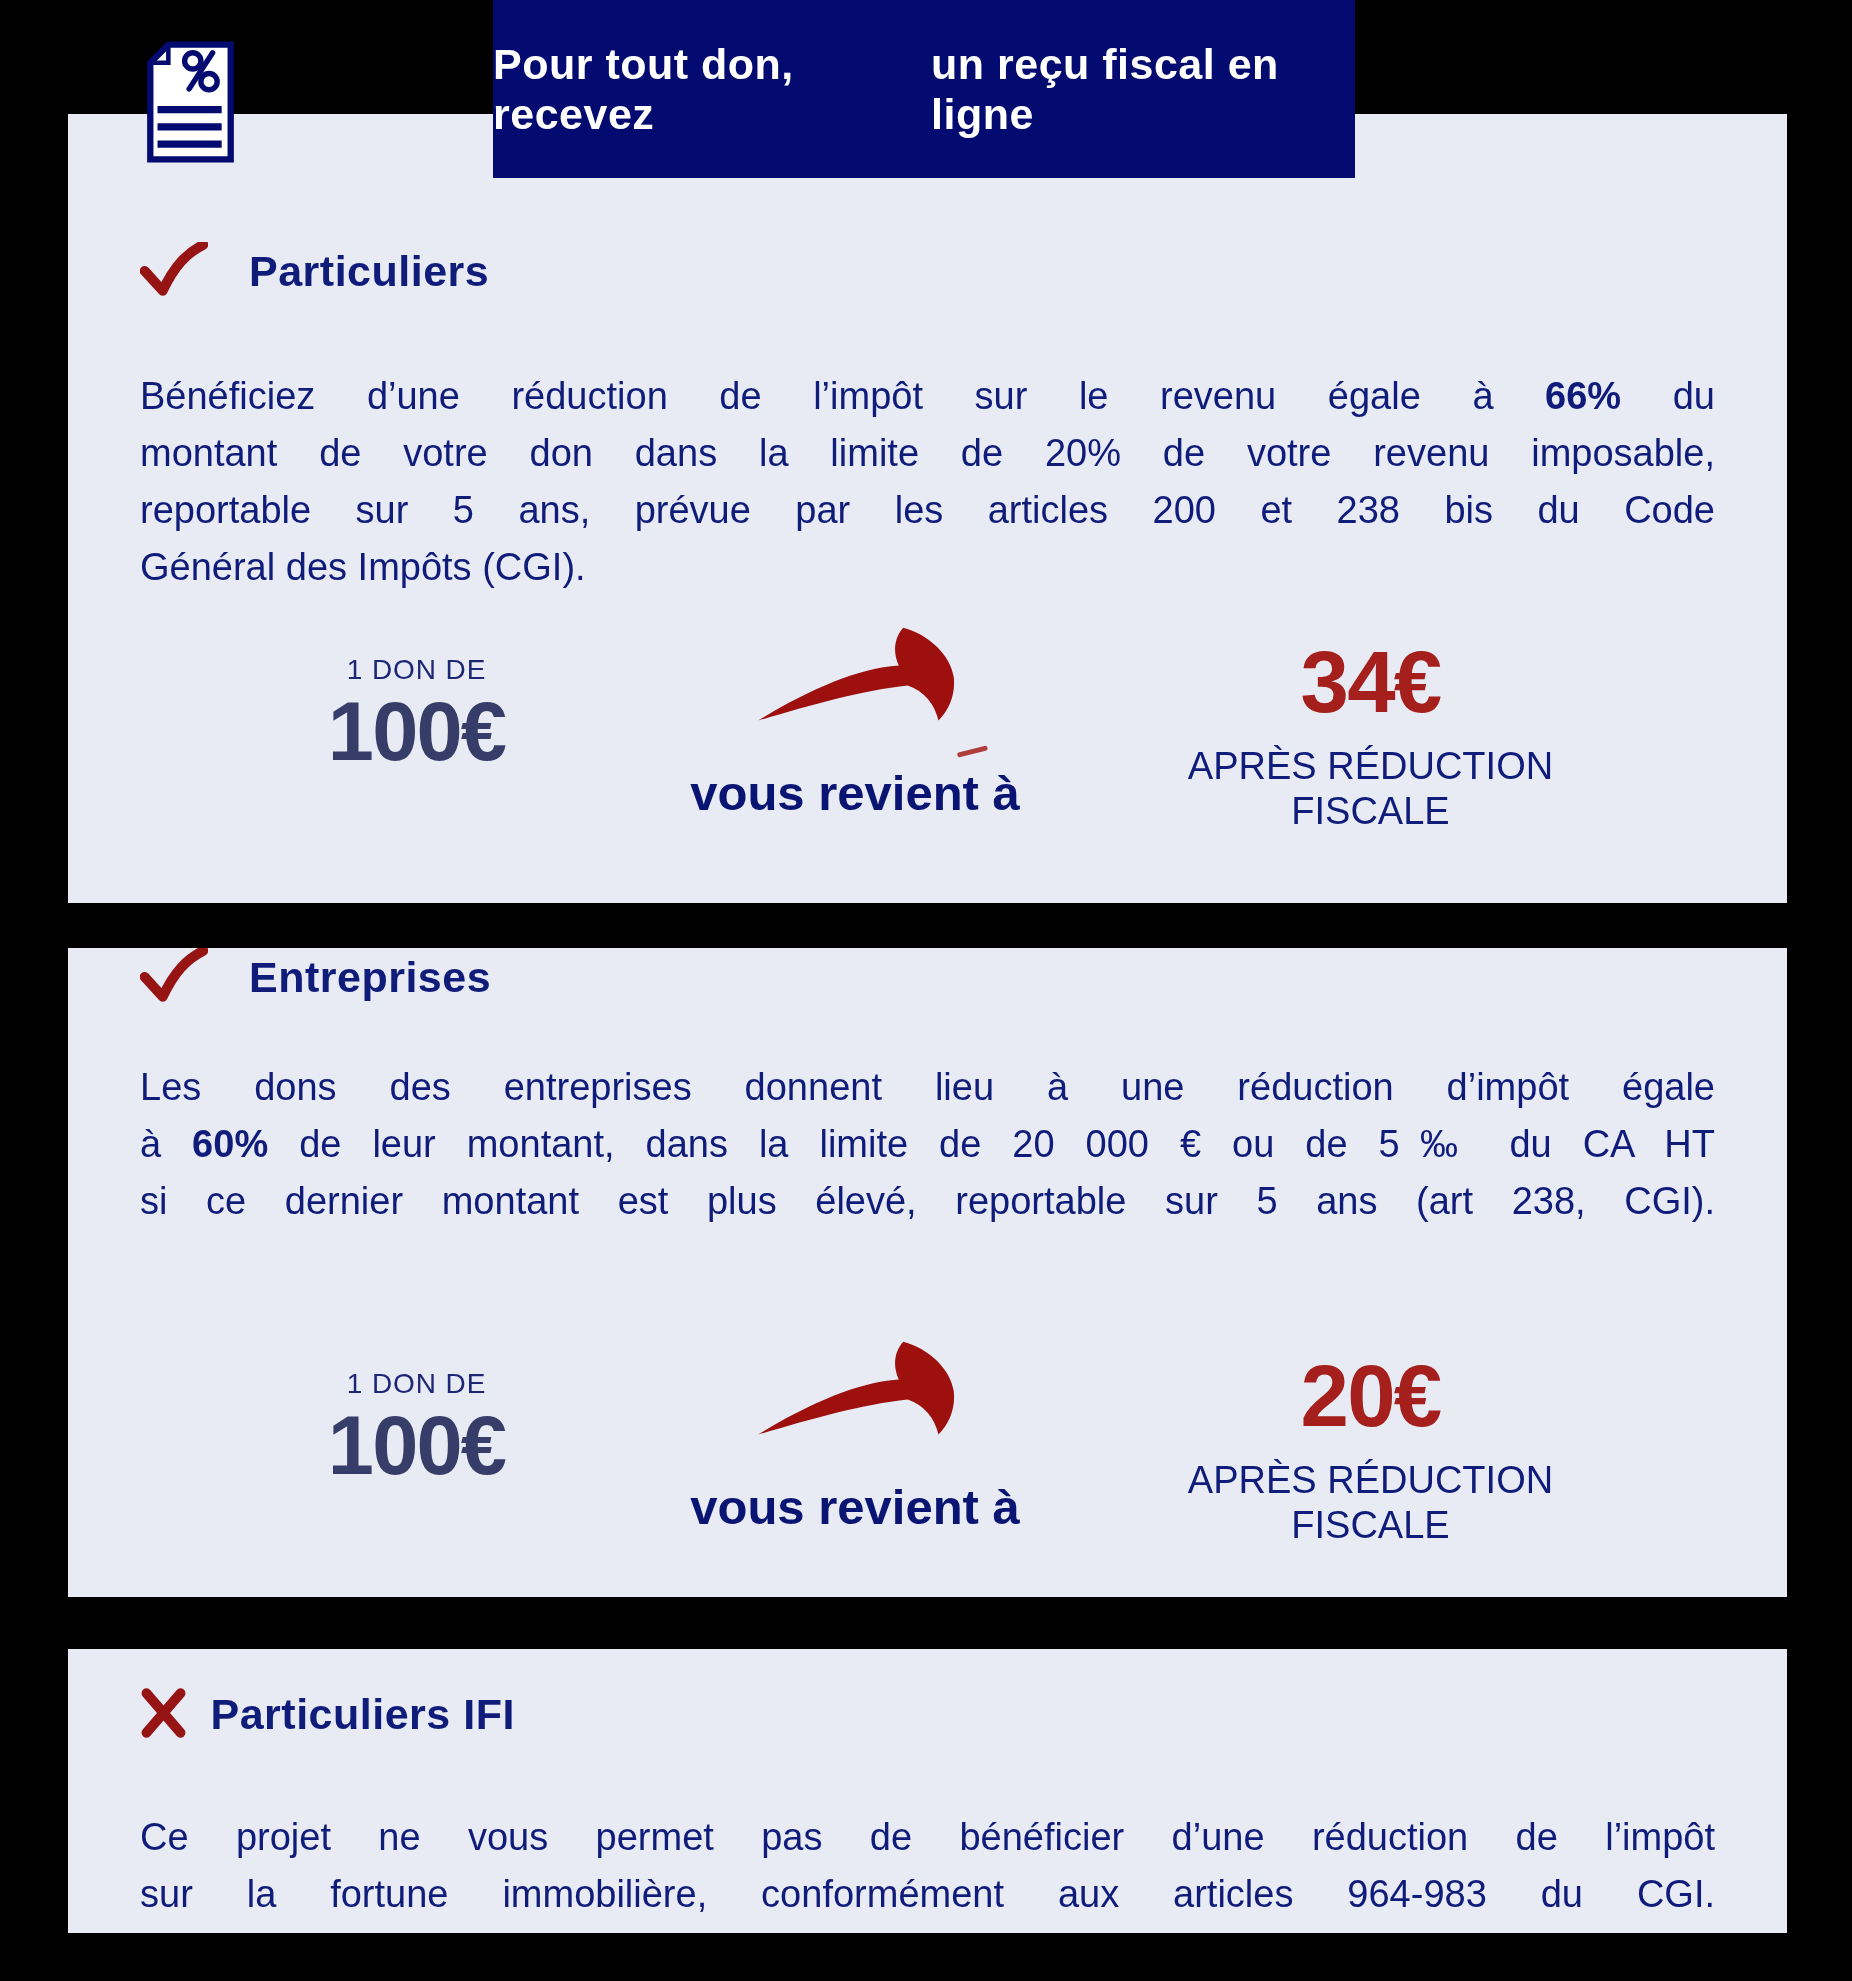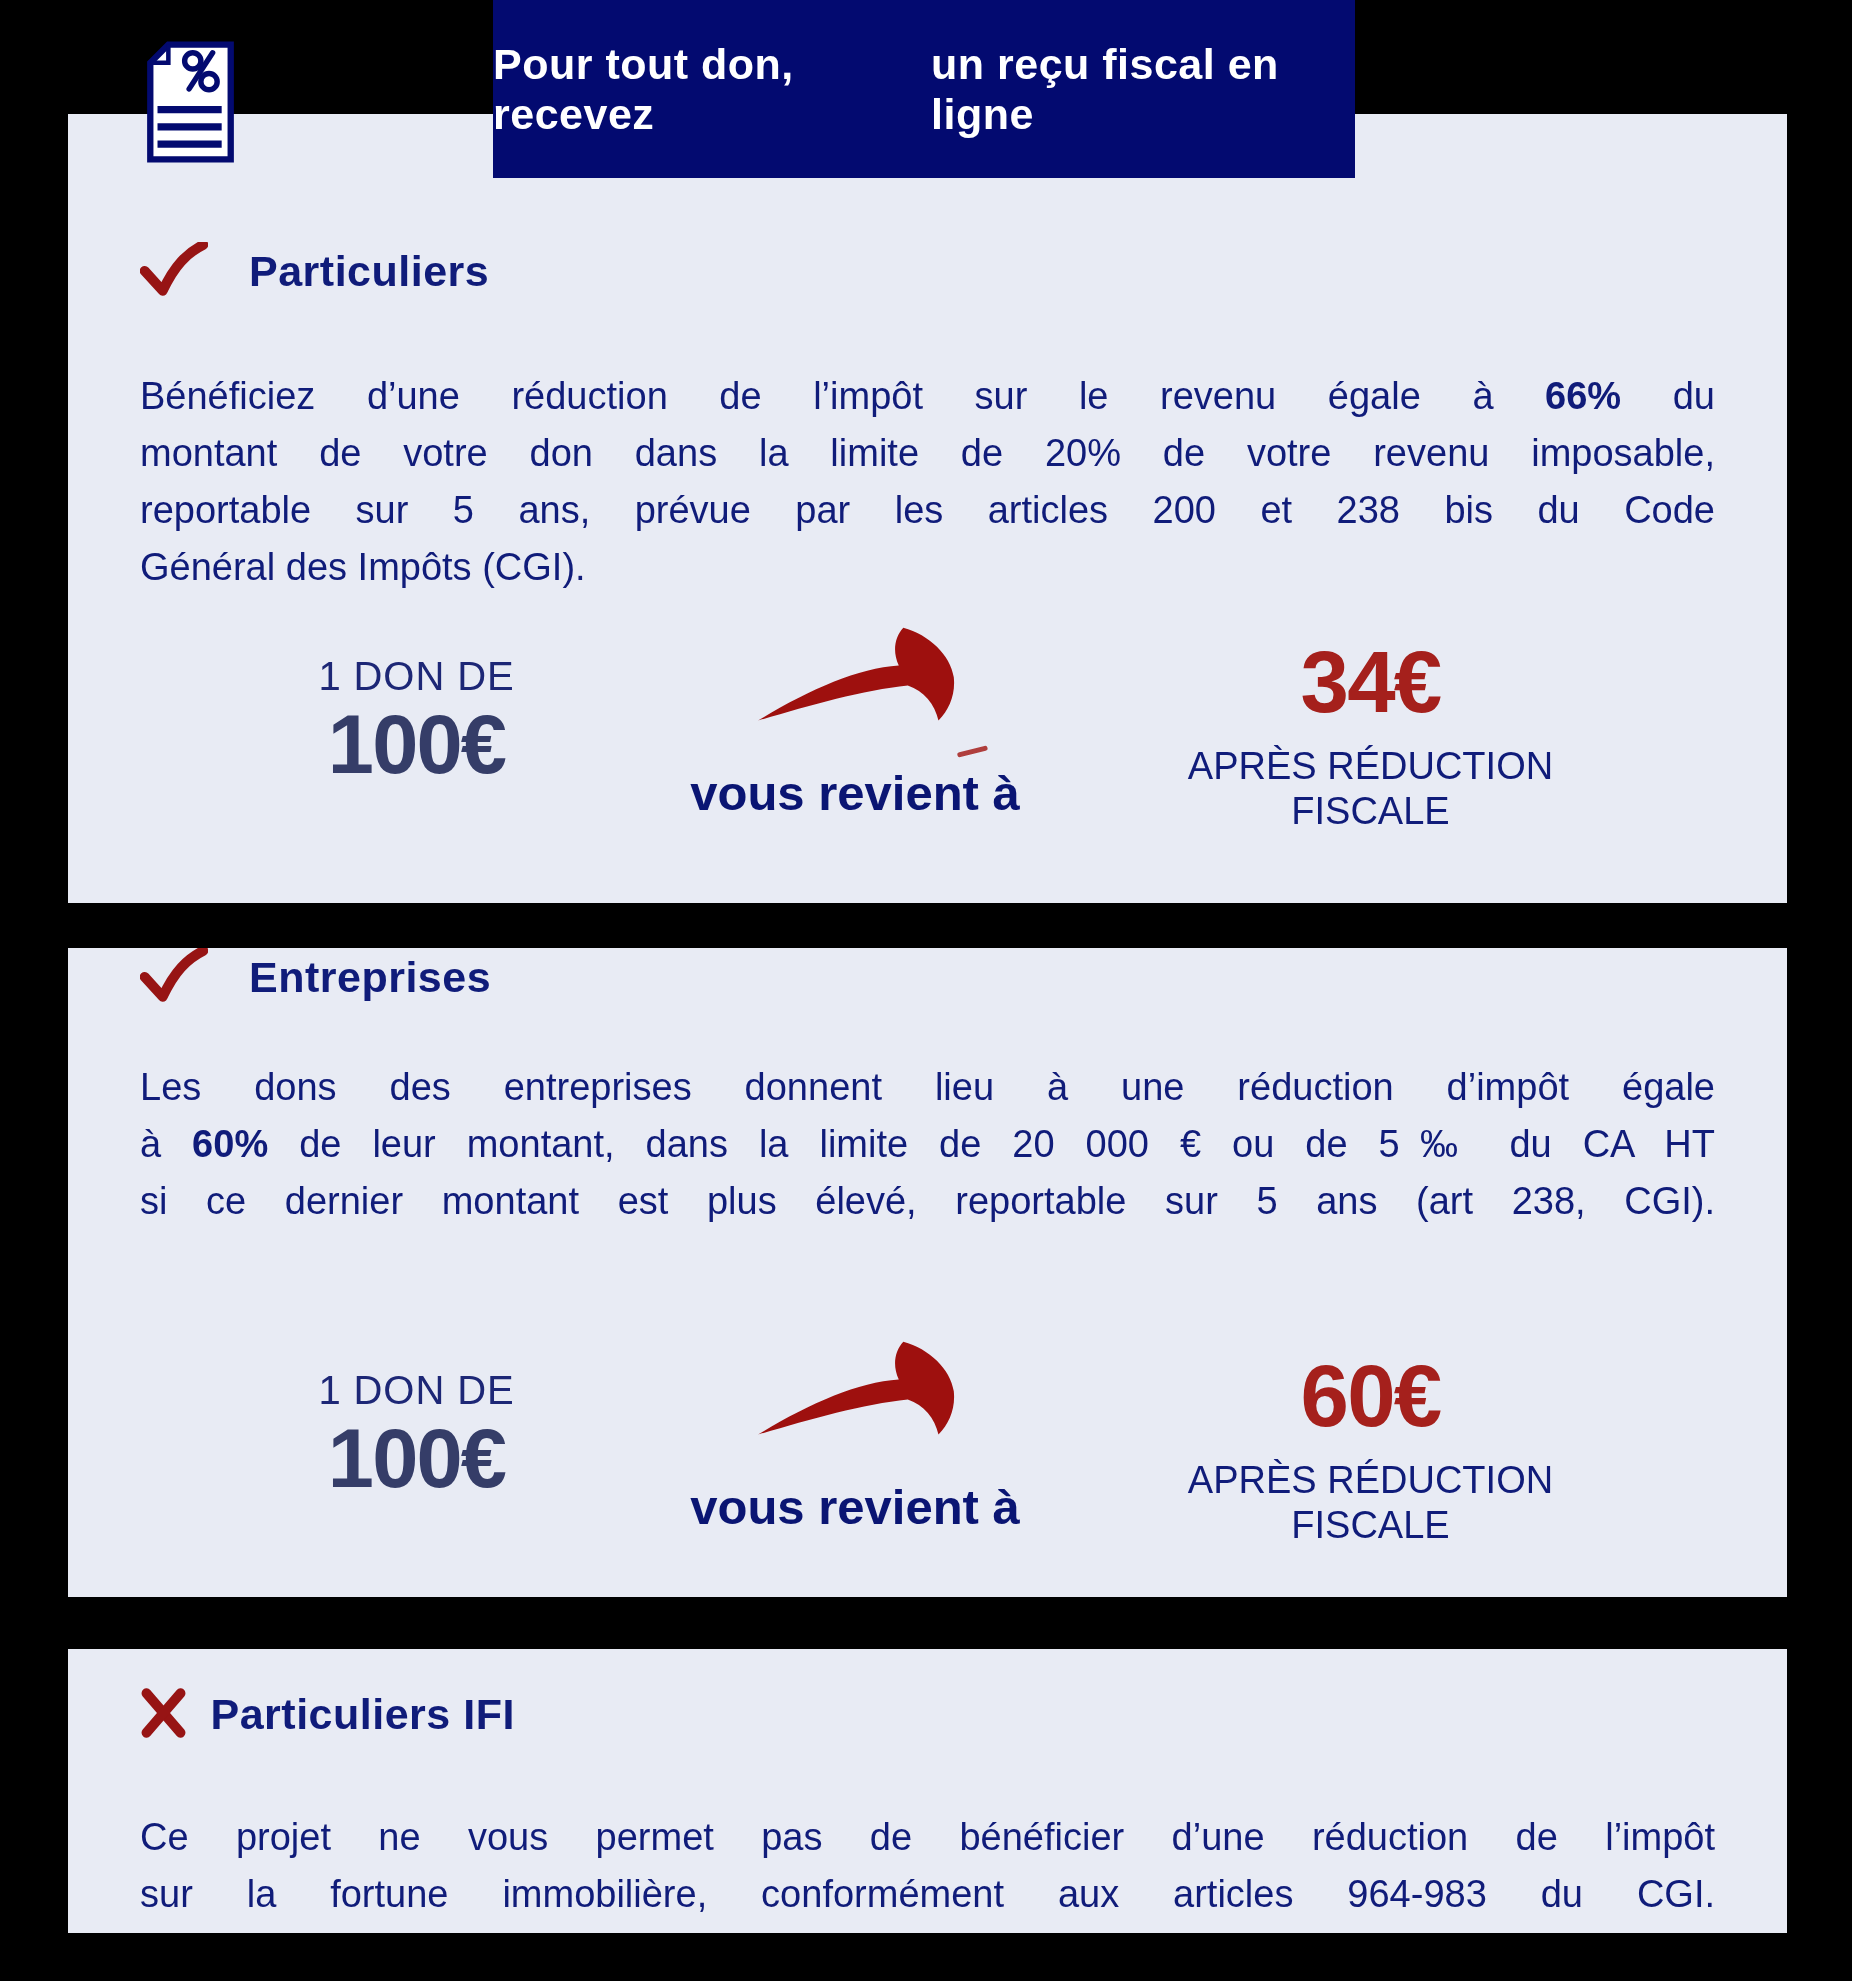--- a/index.html
+++ b/index.html
@@ -42,21 +42,21 @@
   #panel3 .para{}
   .pline{line-height:57px;text-align:justify;text-align-last:justify;}
   .pline.nofill{text-align-last:left;}
   .b{font-weight:700;}
 
   .don-row{position:absolute;left:0;right:0;}
   #panel1 .don-row{top:507px;height:289px;}
   #panel2 .don-row{top:387px;height:271px;}
 
   .don-left{position:absolute;left:154px;width:389px;text-align:center;padding-top:33px;}
-  .don-label{font-size:40px;color:var(--don_label);letter-spacing:0.9px;}
+  .don-label{font-size:28px;color:var(--don_label);letter-spacing:0.9px;}
   .don-amount{font-size:83px;font-weight:700;color:var(--amount_slate);letter-spacing:-1.8px;line-height:87px;margin-top:1.8px;}
 
   .don-mid{position:absolute;left:552px;width:470px;text-align:center;padding-top:3.6px;}
   .flow-label{font-size:49px;font-weight:700;color:var(--flow_text);margin-top:36px;}
   .red-spark{position:absolute;left:337px;top:128px;width:31px;height:5.4px;border-radius:3.6px;
     background:var(--amount_red);transform:rotate(-14deg);opacity:.85;}
 
   .don-right{position:absolute;left:1040px;width:525px;text-align:center;padding-top:20px;}
   .result-amount{font-size:87px;font-weight:700;color:var(--amount_red);line-height:81px;letter-spacing:-1.8px;}
   .result-line{font-size:38px;color:var(--ink);line-height:45px;}
@@ -147,21 +147,21 @@
       </div>
       <div class="don-mid">
         <span>
           <svg width="199" height="101" viewBox="0 0 220 112">
             <path d="M2,106 C58,72 112,48 158,45 C151,30 153,14 163,3 C192,11 215,33 219,58 C221,77 214,94 202,106 C198,88 186,73 168,67 C118,72 56,90 2,106 Z" fill="#9e100e"></path>
           </svg>
         </span>
         <div class="flow-label">vous revient à</div>
       </div>
       <div class="don-right">
-        <div class="result-amount">60€</div>
+        <div class="result-amount">20€</div>
         <div class="result-line first">APRÈS RÉDUCTION</div>
         <div class="result-line">FISCALE</div>
       </div>
     </div>
   </div>
 
   <div class="panel" id="panel3">
     <div class="heading">
       <span>
         <svg width="47" height="52" viewBox="0 0 52 58">

